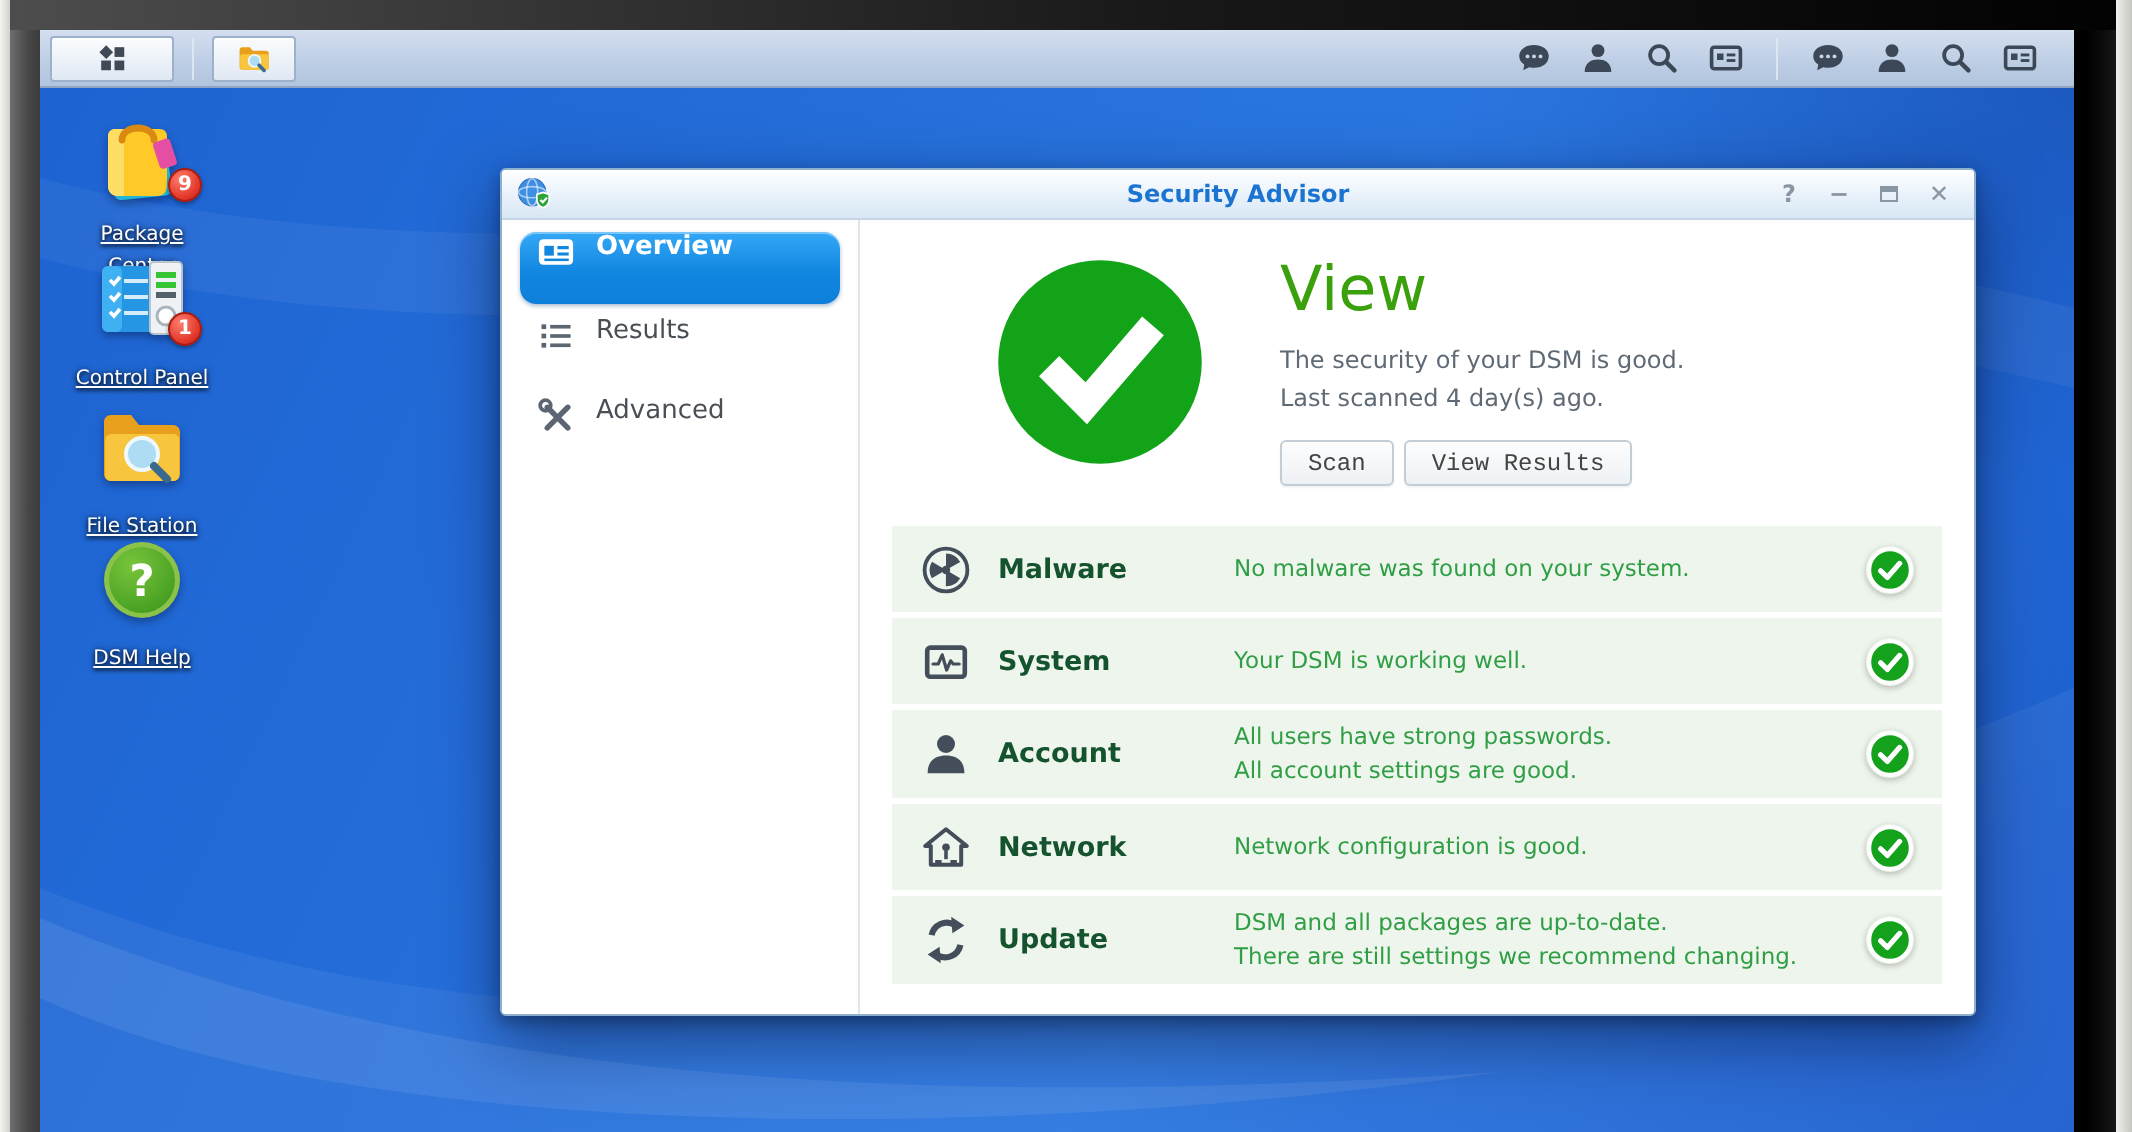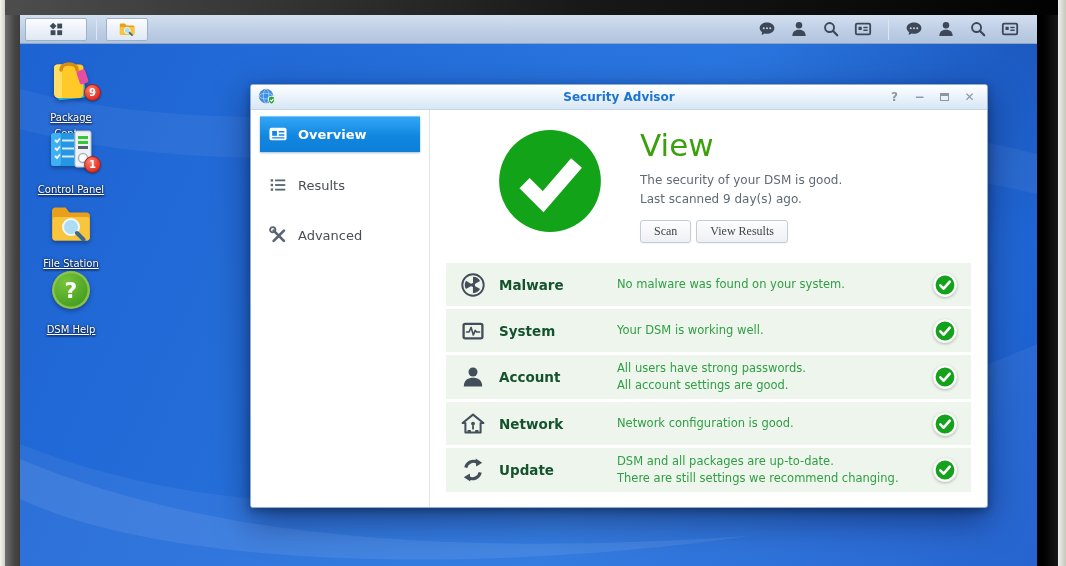--- a/index.html
+++ b/index.html
@@ -63,37 +63,37 @@
   .app-icon { width:18px; height:18px; margin-left:7px; }
   .win-title { position:absolute; left:0; right:0; text-align:center; font-size:12px; font-weight:bold;
                color:#1b74d1; pointer-events:none; }
   .win-controls { margin-left:auto; display:flex; align-items:center; gap:10px; padding-right:10px; z-index:1; }
   .wc { width:15px; height:15px; display:inline-flex; align-items:center; justify-content:center;
         color:#8b96a4; font-size:12px; font-weight:bold; cursor:pointer; }
   .wc-max-box { width:9px; height:8px; border:1.5px solid #8b96a4; border-top-width:3px; display:inline-block; }
 
   .win-body { display:flex; height:397px; }
   .sidebar { width:179px; border-right:1px solid #dfe5eb; padding:6px 9px; background:#fff; flex-shrink:0; }
-  .side-item { height:34px; display:flex; align-items:center; padding:0 8px; border-radius:0;
-               color:#4a4f55; font-size:13px; cursor:pointer; margin-bottom:16px; }
+  .side-item { height:34px; display:flex; align-items:flex-start; padding:0 8px; border-radius:8px;
+               color:#4a4f55; font-size:13px; cursor:pointer; margin-bottom:6px; }
   .side-item .s-icon { width:20px; height:20px; margin-right:10px; flex-shrink:0; }
   .side-item.active { height:36px; color:#fff; font-weight:bold;
       background:linear-gradient(#34a8f6,#1287e0 55%,#0d7fd8);
       box-shadow:0 1px 2px rgba(0,60,120,.35), inset 0 1px 0 rgba(255,255,255,.35); }
 
   .content { flex:1; padding:18px 16px 0; overflow:hidden; }
   .hero { display:flex; align-items:flex-start; padding-left:51px; }
   .big-check { width:106px; height:106px; flex-shrink:0; }
   .hero-text { margin-left:37px; padding-top:1px; }
   .verdict { font-size:31px; line-height:32px; color:#3aa00c; font-weight:400; }
   .hero-line { font-size:12px; line-height:19px; color:#5f6a75; }
   .hero-line.first { margin-top:10px; }
   .hero-btns { margin-top:11px; display:flex; gap:5px; }
   .btn { height:23px; padding:0 13px; font-size:12px; color:#444; cursor:pointer;
-         font-family:Liberation Serif, serif;
+         font-family:Liberation Mono, monospace;
          border:1px solid #c3cdd6; border-radius:3px;
          background:linear-gradient(#fdfdfe,#eef1f4); box-shadow:0 1px 1px rgba(0,0,0,.05); }
 
   .rows { margin-top:20px; }
   .row { display:flex; align-items:center; background:#eef5ec; padding:5px 14px;
          min-height:43px; margin-bottom:3px; }
   .row-icon { width:26px; height:26px; flex-shrink:0; }
   .row-label { width:118px; margin-left:13px; font-size:13.5px; font-weight:bold; color:#14532d; flex-shrink:0; }
   .row-status { flex:1; padding-right:8px; }
   .status-line { display:block; font-size:11.5px; line-height:17px; color:#2f9e44; }
@@ -325,21 +325,21 @@
 
           <div class="content">
             <div class="hero">
               <svg class="big-check" viewBox="0 0 100 100">
                 <circle cx="50" cy="50" r="48" fill="#12a318"></circle>
                 <path d="M26,52 L43.5,69.5 L75,33" fill="none" stroke="#fff" stroke-width="13.5" stroke-linecap="butt" stroke-linejoin="miter"></path>
               </svg>
               <div class="hero-text">
                 <div class="verdict">View</div>
                 <div class="hero-line first">The security of your DSM is good.</div>
-                <div class="hero-line">Last scanned 9 day(s) ago.</div>
+                <div class="hero-line">Last scanned 4 day(s) ago.</div>
                 <div class="hero-btns">
                   <button class="btn">Scan</button>
                   <button class="btn">View Results</button>
                 </div>
               </div>
             </div>
 
             <div class="rows">
 
               <div class="row">

